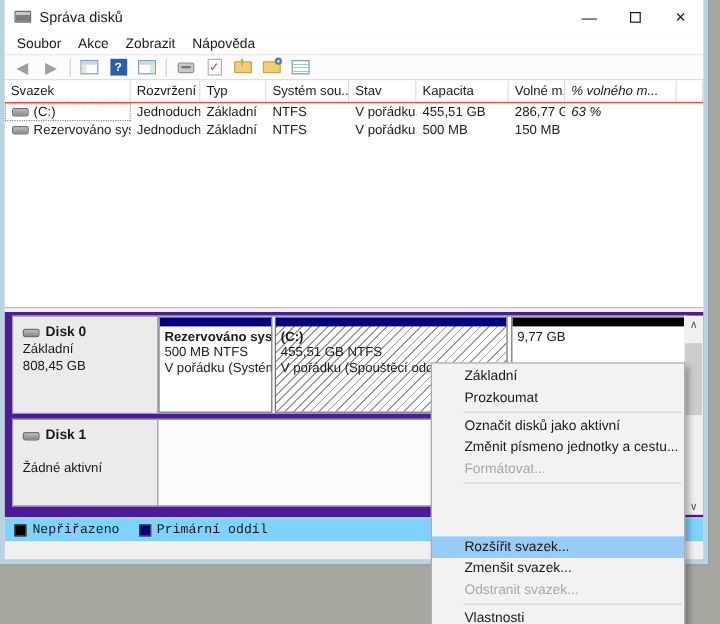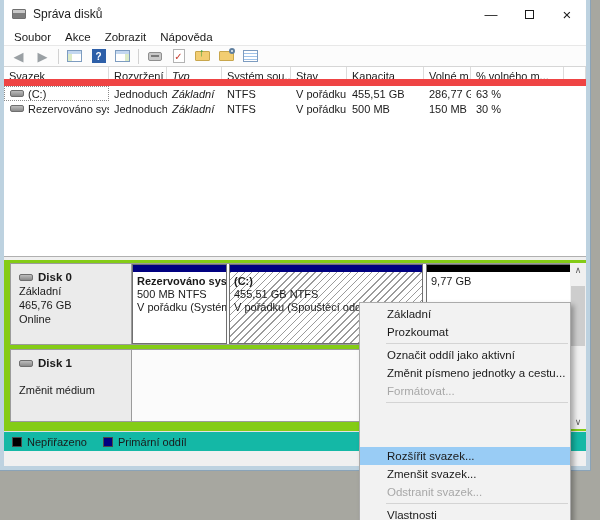--- a/index.html
+++ b/index.html
@@ -38,34 +38,34 @@
   .doc { width:12px; height:14px; background:#fff; border:1px solid #b3b3b3; color:#c5392c; font-size:10px;
          font-weight:bold; display:flex; align-items:center; justify-content:center; }
   .folder { width:15px; height:10px; background:#f2cd72; border:1px solid #c8a64c; border-radius:1px; position:relative; }
   .folder .up { position:absolute; left:3px; top:-6px; color:#2f9e3a; font-weight:bold; font-size:11px; }
   .folder .mag { position:absolute; right:-2px; top:-4px; width:6px; height:6px; border:2px solid #5f7f9e; border-radius:50%; background:#eef4fa; }
   .props { width:15px; height:12px; border:1px solid #7d9cc0; background:
            repeating-linear-gradient(#fff 0 2px, #9fc2e8 2px 3px); }
 
   
   .vol-pane { height:190px; background:#fff; border-bottom:1px solid #b0b0b0; overflow:hidden; }
-  .vol-header { display:flex; height:19px; border-bottom:7px solid #ef4444; }
+  .vol-header { display:flex; height:19px; border-bottom:1px solid #ef4444; }
   .vh { border-right:1px solid #dcdcdc; padding:3px 0 0 5px; white-space:nowrap; overflow:hidden; }
   .vol-row { display:flex; height:15px; align-items:center; }
   .vc { padding-left:5px; white-space:nowrap; overflow:hidden; display:flex; align-items:center; height:100%; }
-  .w0{width:105px;} .w1{width:58px;} .w2{width:55px;font-style:italic;} .w3{width:69px;}
-  .w4{width:56px;} .w5{width:77px;} .w6{width:47px;} .w7{width:93px;} .wf{flex:1;}
+  .w0{width:105px;} .w1{width:58px;} .w2{width:55px;} .w3{width:69px;}
+  .w4{width:56px;} .w5{width:77px;} .w6{width:47px;} .w7{width:93px;font-style:italic;} .wf{flex:1;}
   .vicon { flex:none; width:14px; height:7px; background:linear-gradient(#bdbdbd,#8a8a8a);
            border:1px solid #6f6f6f; border-radius:2px; margin:0 4px 0 1px; }
   .focus { outline:1px dotted #8a8a8a; outline-offset:-1px; }
 
   .splitter { height:3px; background:#f0f0f0; }
 
   
-  .graph { position:relative; height:171px; background:#84cc16; }
+  .graph { position:relative; height:171px; background:#4c1d95; }
   .disk-row { position:absolute; left:6px; display:flex; }
   .dhead { width:122px; background:#ebebeb; border:1px solid #9b9b9b; padding:6px 0 0 8px; line-height:14px; }
   .dname { font-weight:bold; font-size:11.5px; display:flex; align-items:center; }
   .dicon { width:14px; height:7px; background:linear-gradient(#bdbdbd,#8a8a8a); border:1px solid #6f6f6f;
            border-radius:2px; margin-right:5px; }
   .dbody { position:relative; width:440px; border:1px solid #9b9b9b; border-left:none; background:#fbfbfb; }
   .part { position:absolute; top:0; bottom:0; border:1px solid #707070; background:#fff; overflow:hidden; }
   .part-bar { height:7px; }
   .part-text { padding:3px 0 0 4px; line-height:13px; white-space:nowrap; }
   .part.hatched { background-color:#fff;
@@ -73,21 +73,21 @@
   .bold { font-weight:bold; }
 
   .scroll { position:absolute; right:0; top:3px; width:16px; height:166px; background:#f0f0f0; }
   .s-arrow { position:absolute; left:0; width:16px; height:14px; display:flex; align-items:center;
              justify-content:center; color:#5a5a5a; font-size:9px; }
   .s-up{ top:0; } .s-down{ bottom:0; }
   .s-thumb { position:absolute; left:1px; top:23px; width:14px; height:60px; background:#cdcdcd; }
 
   
   .legend { height:20px; display:flex; align-items:center; gap:16px; padding-left:8px;
-            background:#14b8a6; border-top:1px solid #e2e2e2; }
+            background:#7dd3fc; border-top:1px solid #e2e2e2;font-family:Liberation Mono, monospace; }
   .leg-item { display:flex; align-items:center; }
   .swatch { width:10px; height:10px; border:1px solid #4a4a4a; margin-right:5px; }
 
   
   .ctx { position:absolute; left:359px; top:302px; width:212px; background:#f2f2f2;
          border:1px solid #ababab; box-shadow:3px 3px 5px rgba(0,0,0,.30); padding:2px 0; z-index:20; }
   .mi { height:18px; line-height:18px; padding-left:27px; font-size:11.5px; white-space:nowrap; overflow:hidden; }
   .mi.dis { color:#a8a8a8; }
   .mi.hl  { background:#99ccf5;margin-top:44px; }
   .msep { height:1px; background:#d4d4d4; margin:2px 2px 2px 26px; }
@@ -185,37 +185,35 @@
         <span class="vc w0">
             <span class="vicon"></span>
             <span>Rezervováno systé...</span>
           </span>
         <span class="vc w1">Jednoduchý</span>
         <span class="vc w2">Základní</span>
         <span class="vc w3">NTFS</span>
         <span class="vc w4">V pořádku...</span>
         <span class="vc w5">500 MB</span>
         <span class="vc w6">150 MB</span>
-        <span class="vc w7">30 %</span>
       </div>
     </div>
 
     <div class="splitter"></div>
 
     <div class="graph">
 
       <div class="disk-row" style="top:3px;">
         <div class="dhead" style="height:82px;">
           <div class="dname">
               <span class="dicon"></span>
               <span>Disk 0</span>
             </div>
           <div>Základní</div>
-          <div>465,76 GB</div>
-          <div>Online</div>
+          <div>808,45 GB</div>
         </div>
         <div class="dbody" style="height:82px;">
           <div class="part" style="left:0; width:95px;">
             <div class="part-bar" style="background: rgb(0, 0, 128);"></div>
             <div class="part-text">
               <div class="bold">Rezervováno systém</div>
               <div>500 MB NTFS</div>
               <div>V pořádku (Systém, A</div>
             </div>
           </div>
@@ -236,21 +234,21 @@
         </div>
       </div>
 
       <div class="disk-row" style="top:89px;justify-content:space-between;">
         <div class="dhead" style="height:73px;">
           <div class="dname">
               <span class="dicon"></span>
               <span>Disk 1</span>
             </div>
           <div style="height:13px;"></div>
-          <div>Změnit médium</div>
+          <div>Žádné aktivní</div>
         </div>
         <div class="dbody" style="height:73px;"></div>
       </div>
 
       <div class="scroll">
         <span class="s-arrow s-up">∧</span>
         <span class="s-thumb"></span>
         <span class="s-arrow s-down">∨</span>
       </div>
     </div>
@@ -264,21 +262,21 @@
         <span class="swatch" style="background: rgb(0, 0, 128);"></span>
         <span>Primární oddíl</span>
       </span>
     </div>
   </div>
 
   <div class="ctx">
     <div class="mi">Základní</div>
     <div class="mi">Prozkoumat</div>
     <div class="msep"></div>
-    <div class="mi">Označit oddíl jako aktivní</div>
+    <div class="mi">Označit disků jako aktivní</div>
     <div class="mi">Změnit písmeno jednotky a cestu...</div>
     <div class="mi dis">Formátovat...</div>
     <div class="msep"></div>
     <div class="mi hl">Rozšířit svazek...</div>
     <div class="mi">Zmenšit svazek...</div>
     <div class="mi dis">Odstranit svazek...</div>
     <div class="msep"></div>
     <div class="mi">Vlastnosti</div>
     <div class="msep"></div>
     <div class="mi">Nápověda</div>

